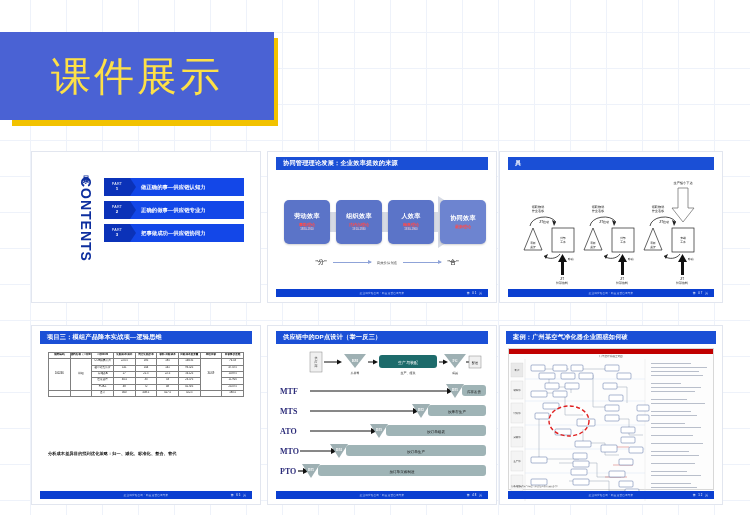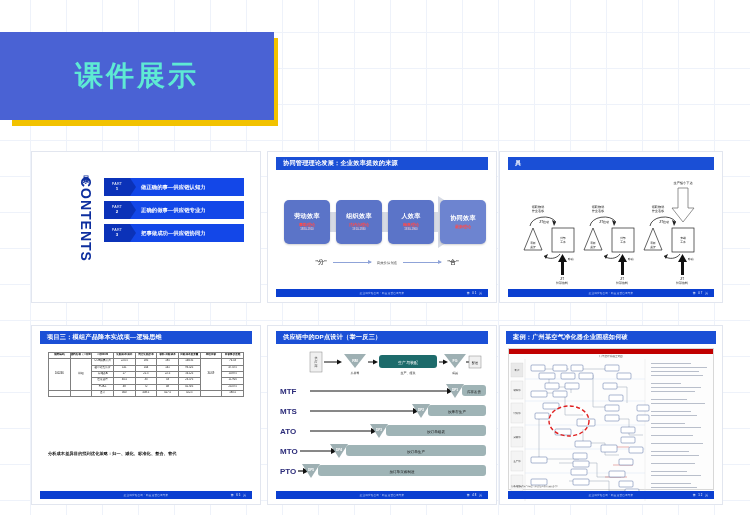--- a/index.html
+++ b/index.html
@@ -26,21 +26,21 @@
   #banner-shadow {
     position:absolute; left:12px; top:6px; width:266px; height:88px;
     background:#f2c200;
   }
   #banner {
     position:absolute; left:0; top:0; width:274px; height:88px;
     background:#4a62d4;
     display:flex; align-items:center; justify-content:center;
   }
   #banner-title {
-    color:#5eead4; font-size:28px; font-weight:bold;
+    color:#fde047; font-size:40px; font-weight:normal;
     letter-spacing:3px; line-height:1;
   }
 
   
   .slide {
     position:absolute;
     background:#ffffff;
     box-shadow:0 0 0 1px #e2e6ef;
     overflow:hidden;
   }
@@ -138,21 +138,21 @@
     text-align:center; padding:1.2px 0; line-height:1.1;
     overflow:hidden; white-space:nowrap;
   }
   th { font-weight:bold; font-size:2.6px; }
   .note {
     position:absolute; left:16px; top:125px; font-size:4.2px;
     color:#111; font-weight:bold; letter-spacing:.1px;
   }
 
   
-  .dp { position:absolute; inset:22px 8px 16px 8px; }
+  .dp { position:absolute; inset:22px 8px 16px 8px;font-family:Liberation Serif, serif; }
 
   
   .fc { position:absolute; left:8px; top:22px; right:8px; bottom:14px; background:#fdfdfd; border:.5px solid #d8d8d8; }
   .fc-topbar { position:absolute; left:0; right:0; top:0; height:5px; background:#c00000; }
   .fc-title { position:absolute; left:0; right:0; top:5px; height:5px; font-size:2.6px; color:#333; text-align:center; }
   .fc-bottom { position:absolute; left:2px; bottom:1px; font-size:1.8px; color:#555; }
 </style>
 </head>
 <body>
 

